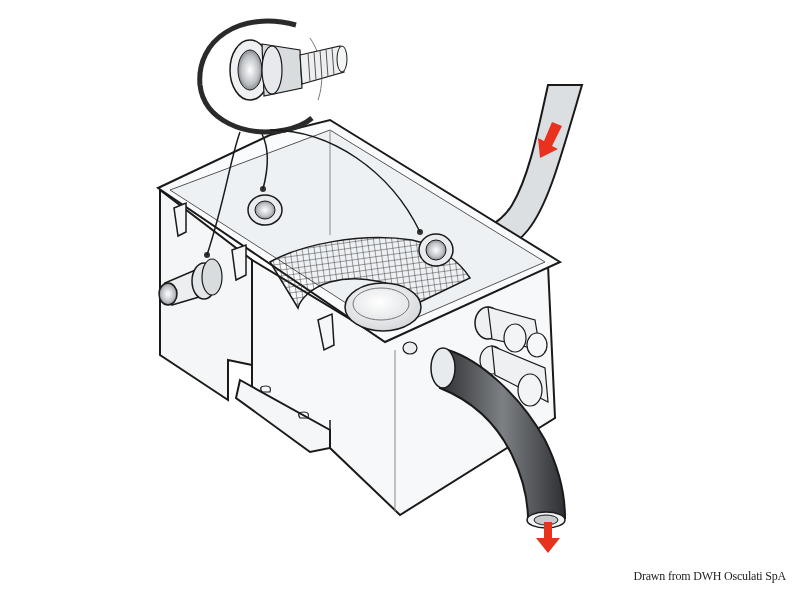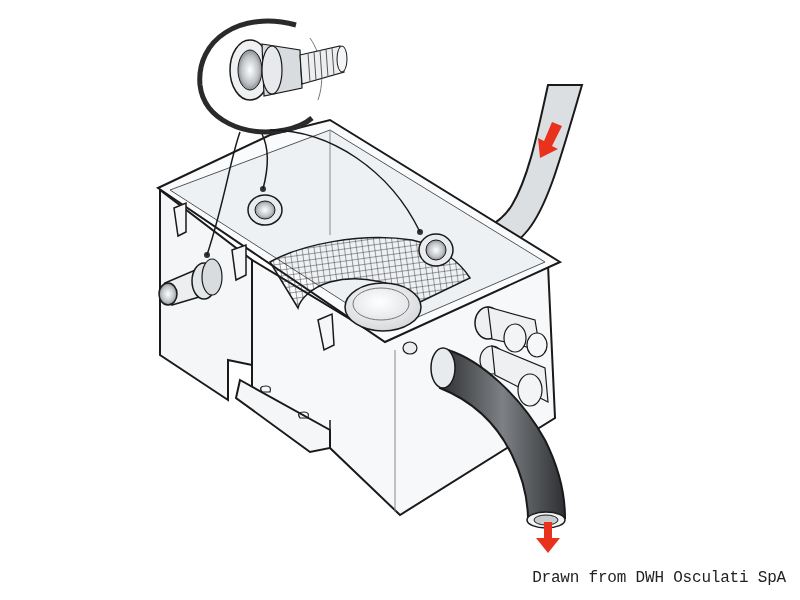--- a/index.html
+++ b/index.html
@@ -1,18 +1,18 @@
 <!DOCTYPE html>
 <html><head>
   <meta charset="utf-8">
   <style>
     html, body { margin: 0; padding: 0; background: #ffffff; }
     body { width: 800px; height: 600px; position: relative; overflow: hidden; font-family: "Liberation Sans", sans-serif; }
     #illustration { position: absolute; left: 0; top: 0; width: 800px; height: 600px; }
-    .credit { position: absolute; right: 14px; top: 569px; font-size: 16px; color: #222; font-family: Liberation Mono, monospace; letter-spacing: -0.2px; }
+    .credit { position: absolute; right: 14px; top: 569px; font-size: 12px; color: #222; font-family: Liberation Serif, serif; letter-spacing: -0.2px; }
   </style>
 </head>
 <body>
 
 <svg id="illustration" viewBox="0 0 800 600" xmlns="http://www.w3.org/2000/svg">
   <defs>
     <linearGradient id="hoseDark" x1="0" y1="0" x2="1" y2="0">
       <stop offset="0" stop-color="#2e3033"></stop>
       <stop offset="0.5" stop-color="#7d8084"></stop>
       <stop offset="1" stop-color="#2e3033"></stop>

